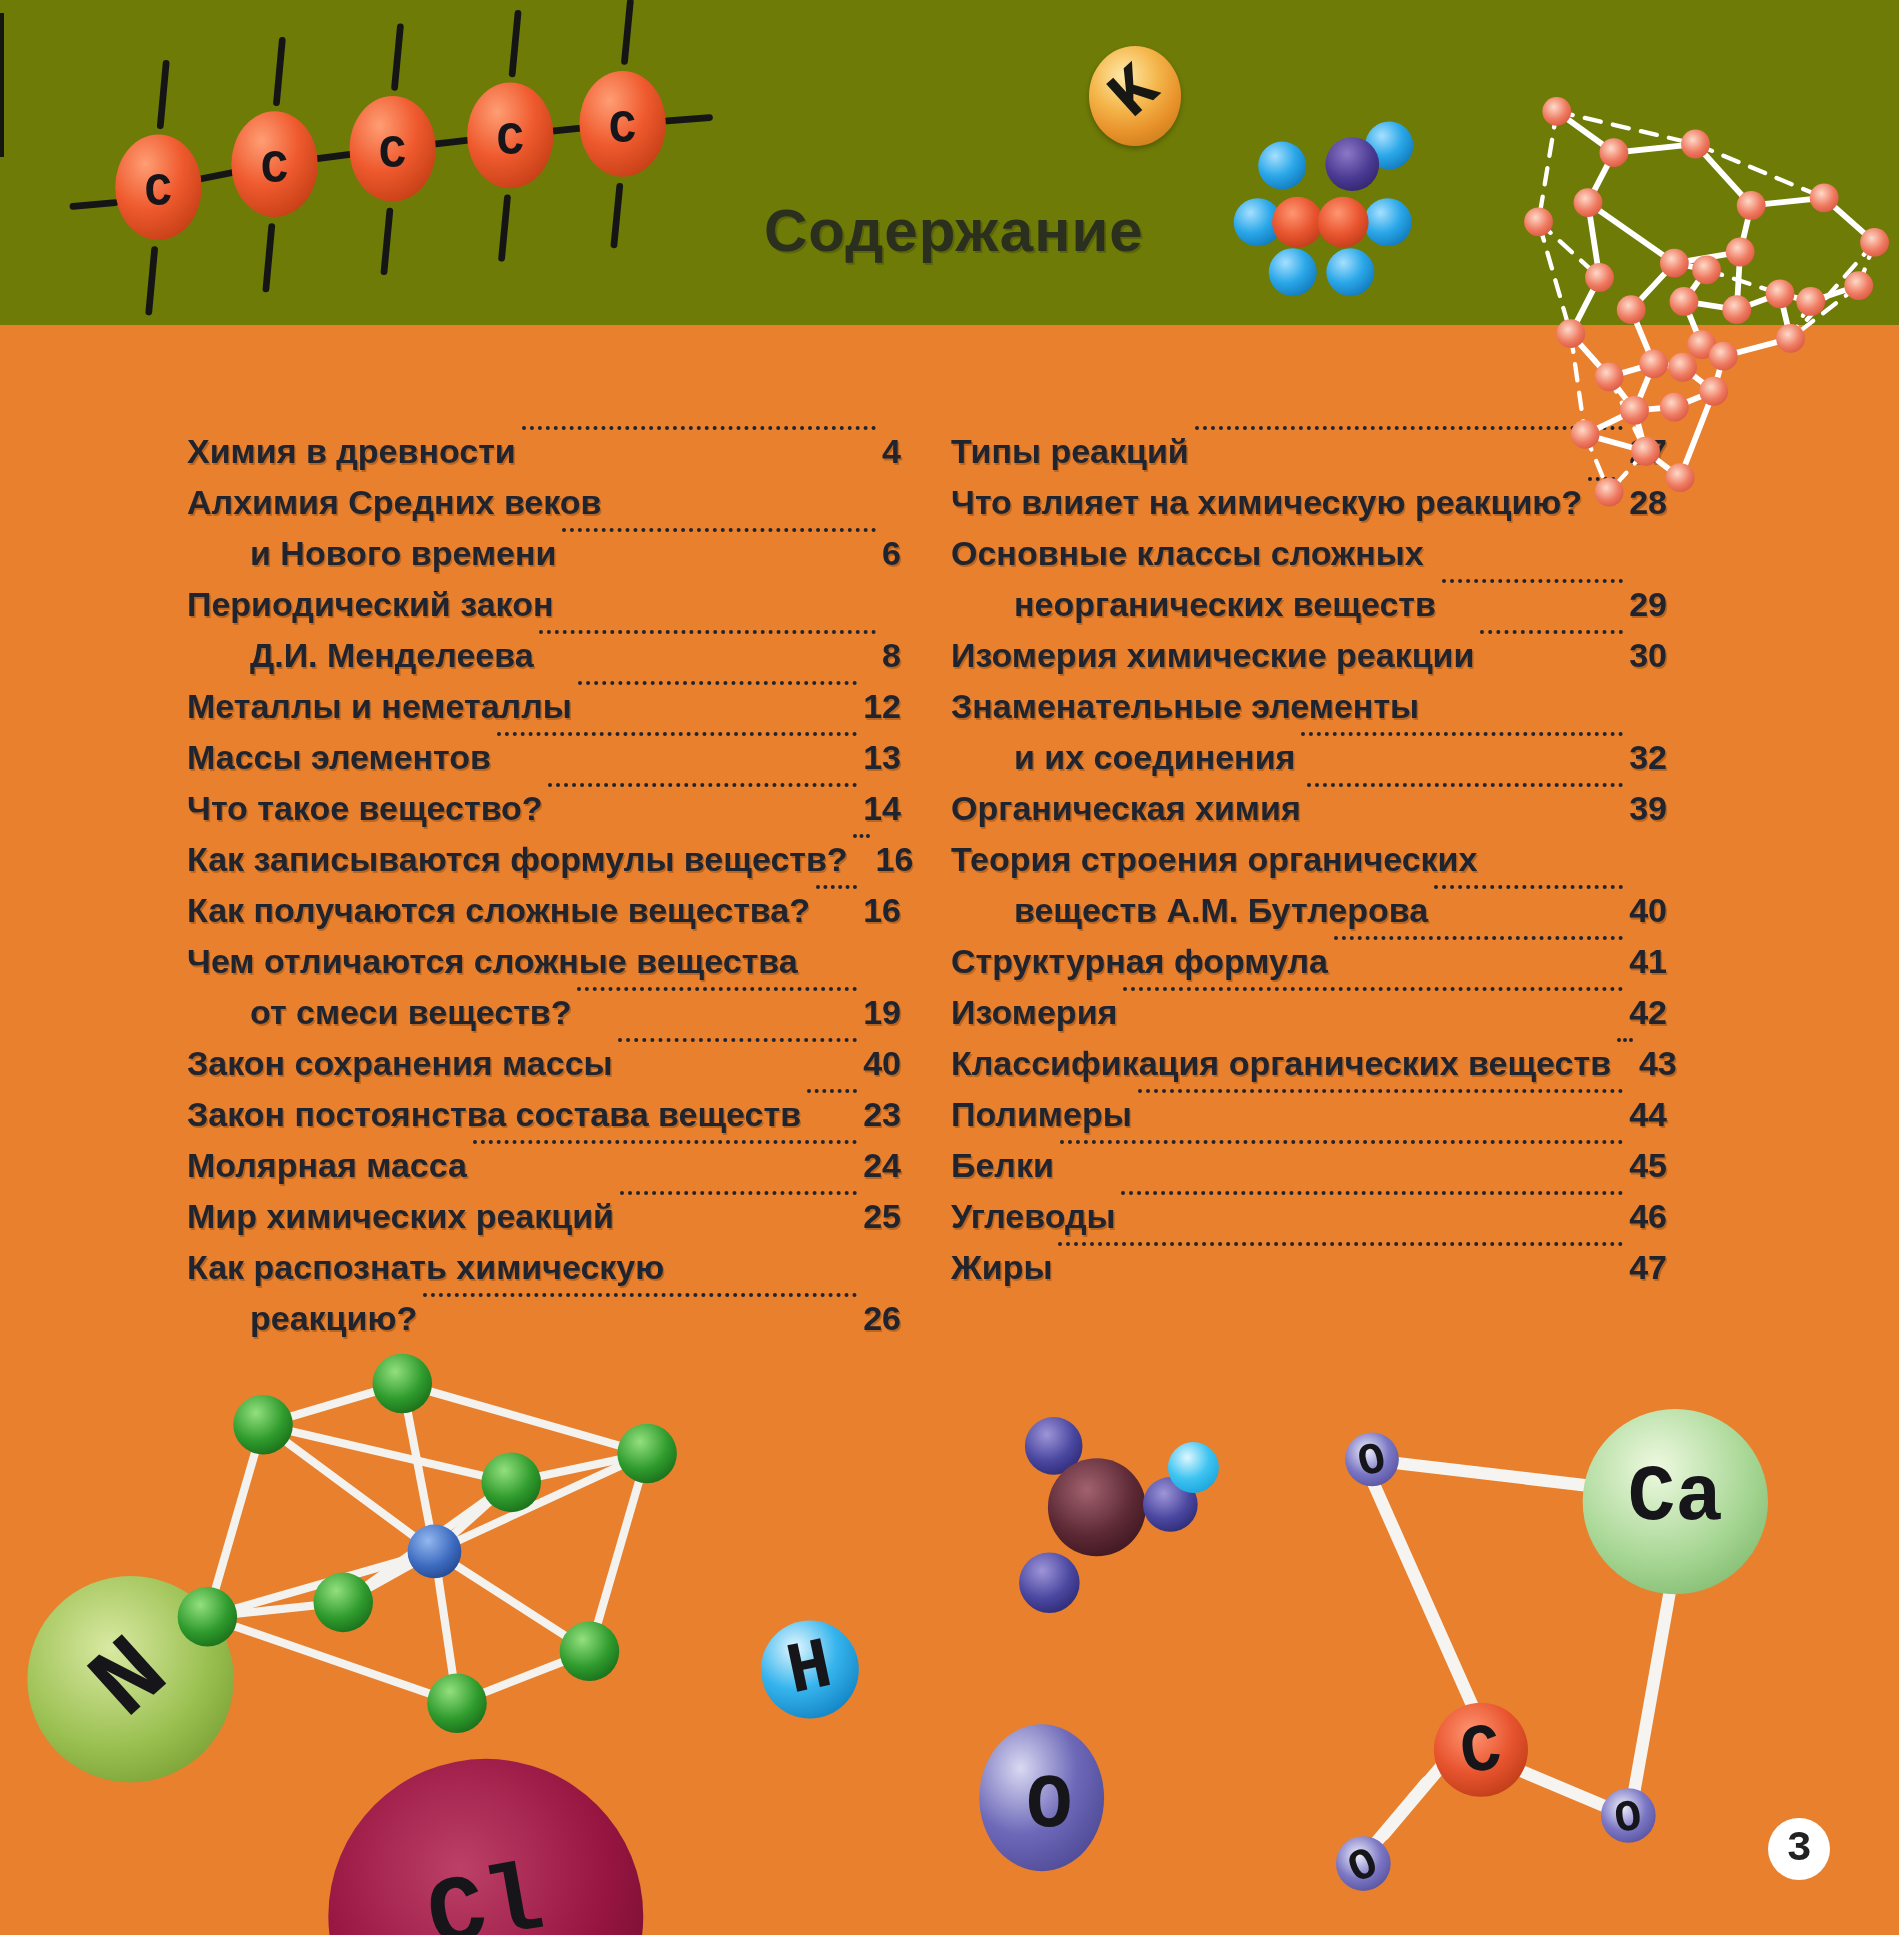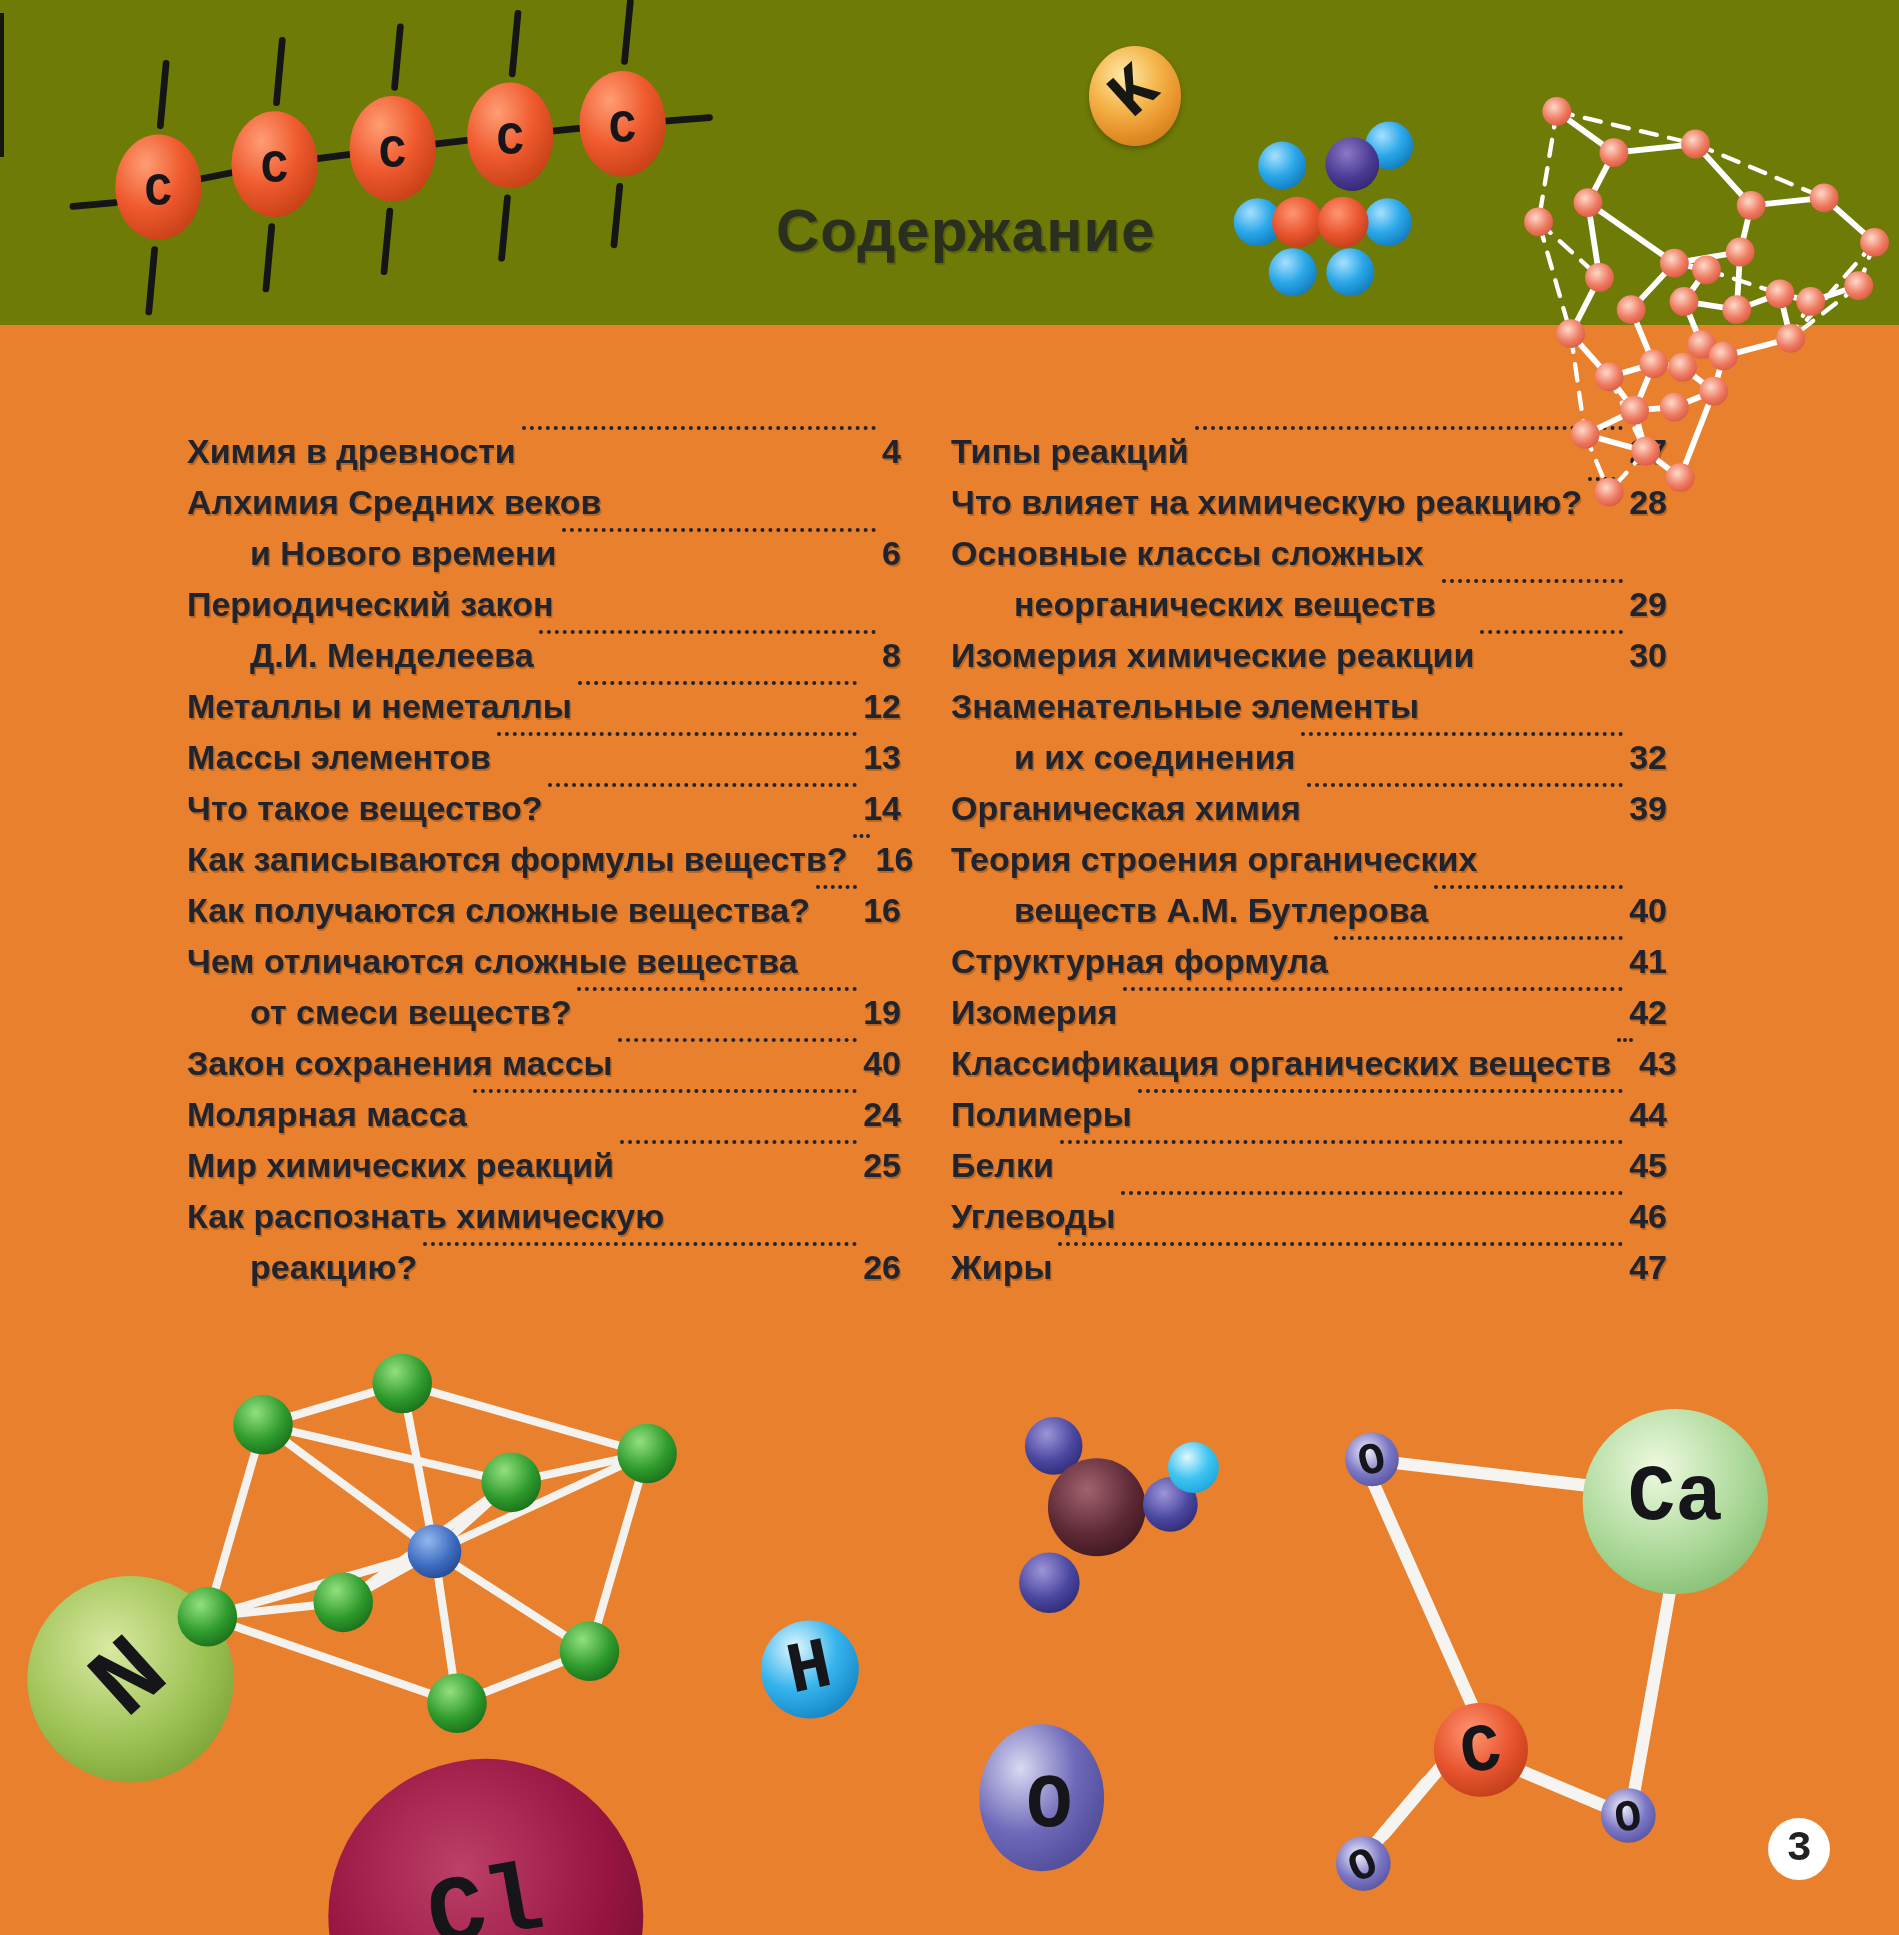--- a/index.html
+++ b/index.html
@@ -7,21 +7,20 @@
     width:1900px;height:1936px;position:relative;overflow:hidden;
     font-family:"Liberation Sans",sans-serif;
     background:#E8802D;
   }
   .header-band{position:absolute;left:0;top:0;width:1900px;height:325px;background:#6E7B07;}
   .edge-strip{position:absolute;left:0;top:13.4px;width:4.3px;height:144px;background:#15160f;}
   .page-title{
     position:absolute;left:764px;top:196px;width:384px;
     font-size:60px;font-weight:bold;letter-spacing:1px;color:#2b2f1d;
     text-shadow:1.9px 1.9px 0 rgba(30,30,10,0.25);
-    margin-left:12px;
   }
   .k-ball{
     position:absolute;left:1089px;top:46px;width:92px;height:100px;border-radius:50%;
     background:radial-gradient(circle at 38% 30%, #ffeaa9 0%, #f4b54a 38%, #e9932c 62%, #b96f0e 100%);
     box-shadow:0 2.9px 5.8px rgba(40,30,0,0.35);
   }
   .k-ball span{
     position:absolute;left:50%;top:50%;transform:translate(-50%,-54%) rotate(-42deg);
     font-family:"Liberation Mono",monospace;font-weight:bold;font-size:66px;color:#171713;
   }
@@ -107,20 +106,25 @@
     </div>
     <div class="toc-row indent">
       <span class="toc-label">от смеси веществ?</span>
       <span class="toc-dots"></span>
       <span class="toc-page">19</span>
     </div>
     <div class="toc-row">
       <span class="toc-label">Закон сохранения массы</span>
       <span class="toc-dots"></span>
       <span class="toc-page">40</span>
+    </div>
+    <div class="toc-row">
+      <span class="toc-label">Закон постоянства состава веществ</span>
+      <span class="toc-dots"></span>
+      <span class="toc-page">23</span>
     </div>
     <div class="toc-row">
       <span class="toc-label">Молярная масса</span>
       <span class="toc-dots"></span>
       <span class="toc-page">24</span>
     </div>
     <div class="toc-row">
       <span class="toc-label">Мир химических реакций</span>
       <span class="toc-dots"></span>
       <span class="toc-page">25</span>

